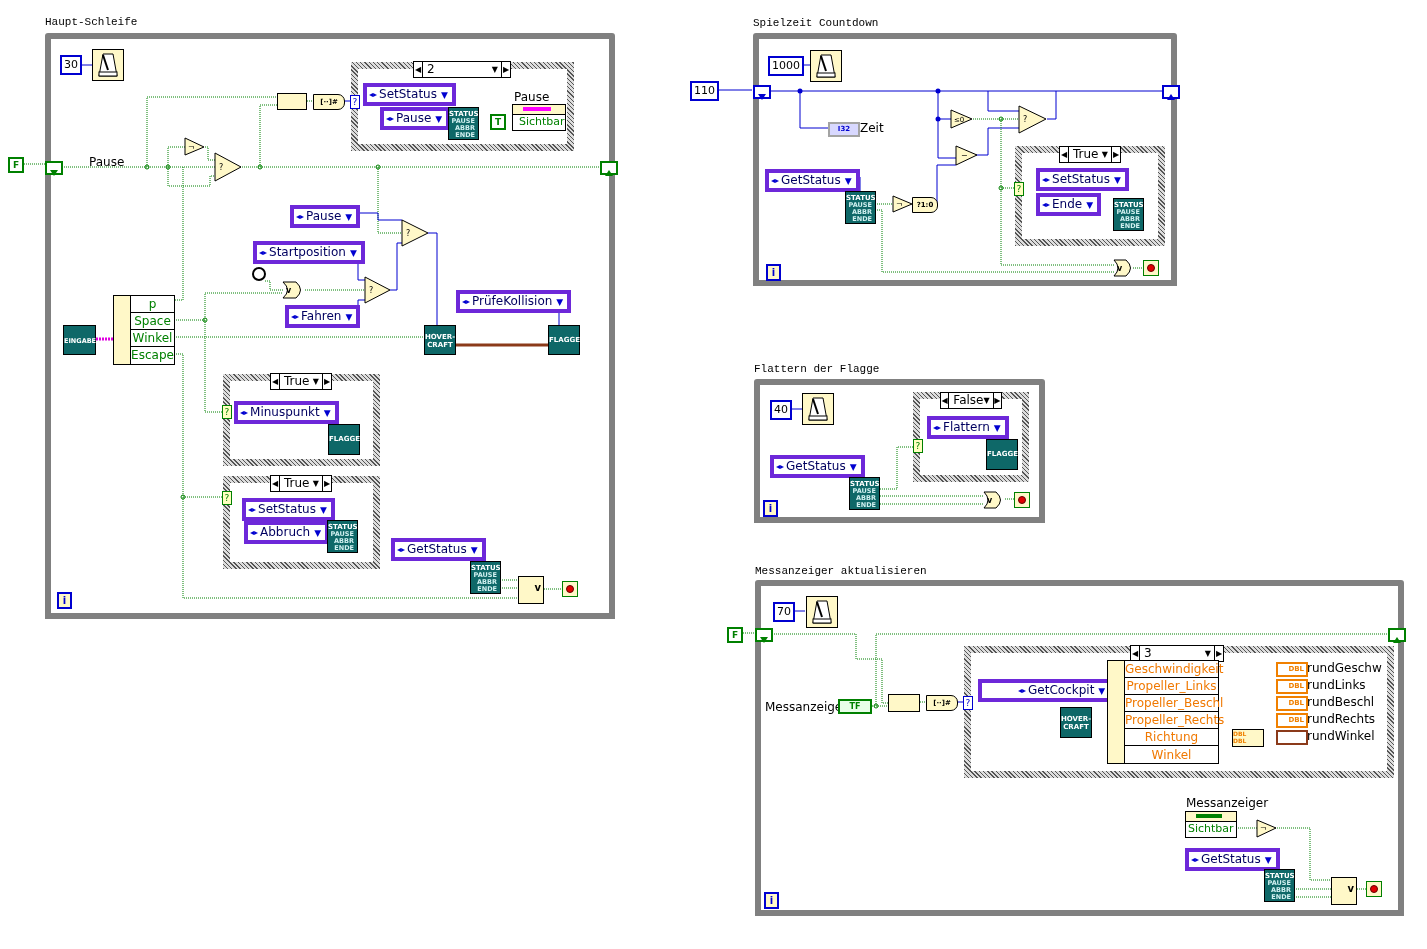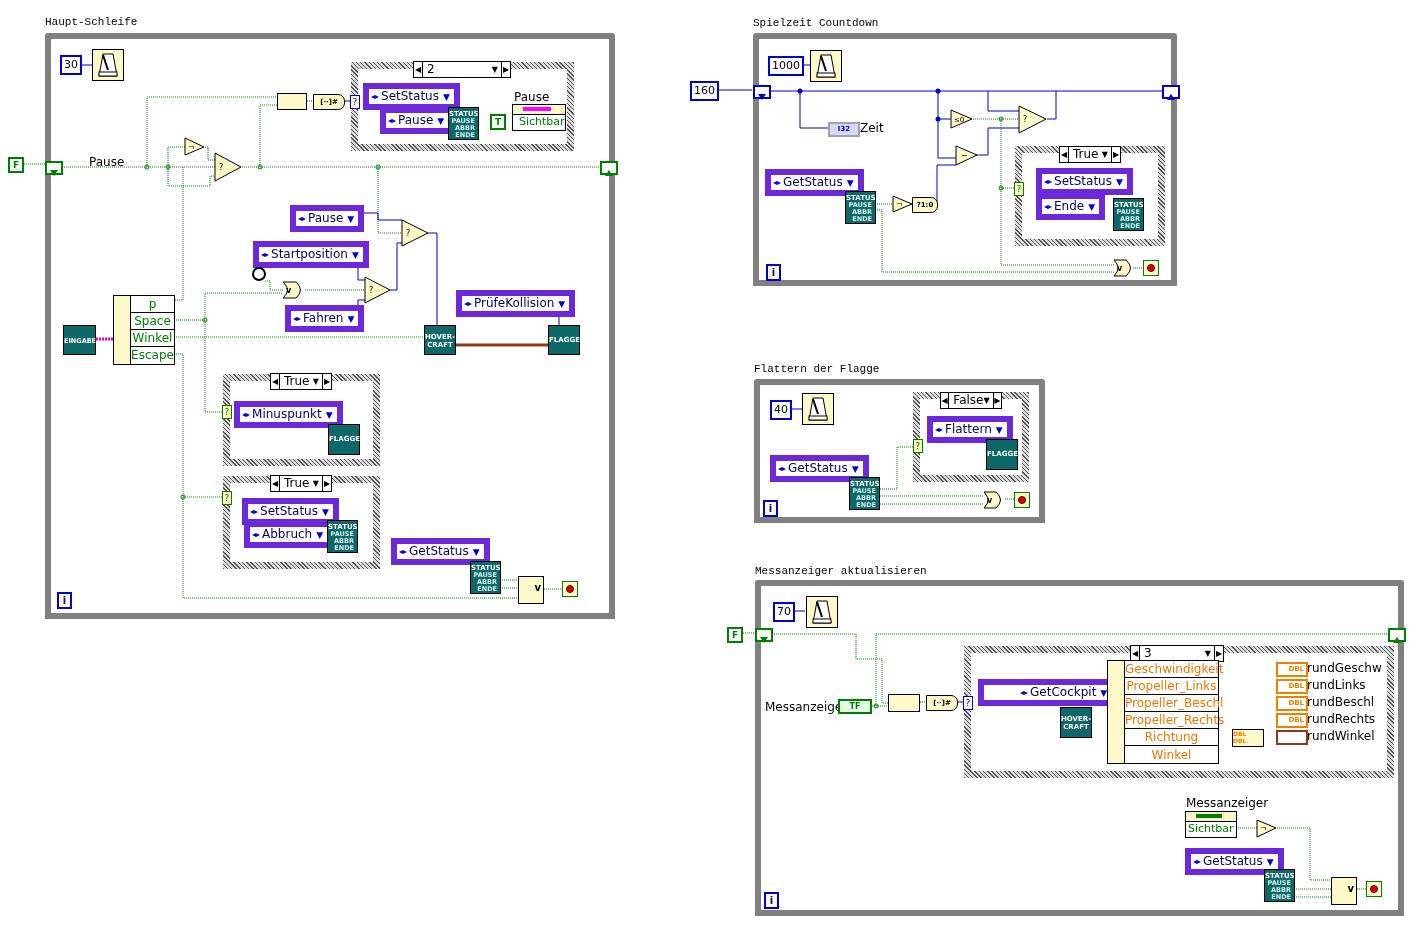--- a/index.html
+++ b/index.html
@@ -2,21 +2,21 @@
 <html><head>
 <meta charset="utf-8">
 <style>
   html,body{margin:0;padding:0;background:#ffffff;}
   body{width:1427px;height:949px;position:relative;overflow:hidden;font-family:"DejaVu Sans",sans-serif;}
   .abs{position:absolute;}
   .loop-label{position:absolute;font-size:11px;color:#000;font-family:Liberation Mono, monospace;}
   .loop{position:absolute;border:6px solid #808080;border-right-width:6px;box-sizing:border-box;border-radius:3px 3px 0 0;}
   .const{position:absolute;border:2px solid #0000d0;background:#fff;font-size:11px;color:#000;padding:0 2px;height:16px;line-height:16px;font-family:"DejaVu Sans",sans-serif;box-sizing:content-box;}
   .metro{position:absolute;width:30px;height:30px;border:1px solid #000;background:#fff8c8;}
-  .enum{position:absolute;border:6px solid #6d28d9;background:#fff;font-size:12px;color:#000060;height:15px;line-height:15px;padding:0 4px 0 2px;white-space:nowrap;}
+  .enum{position:absolute;border:4px solid #6d28d9;background:#fff;font-size:12px;color:#000060;height:15px;line-height:15px;padding:0 4px 0 2px;white-space:nowrap;}
   .enum .arr{color:#0000d0;font-size:8px;margin-right:2px;vertical-align:1px;}
   .enum .dd{color:#0000d0;font-size:9px;margin-left:4px;}
   .subvi{position:absolute;background:#0e6868;border:1px solid #000;color:#fff;font-size:7px;font-weight:bold;text-align:center;font-family:"DejaVu Sans",sans-serif;line-height:8px;box-sizing:border-box;}
   .status-vi{width:31px;height:33px;padding-top:2px;}
   .status-vi .r{text-align:right;padding-right:3px;color:#d0f0f0;font-weight:bold;font-size:6.5px;line-height:7px;}
   .case{position:absolute;border:7px solid #888;box-sizing:border-box;background:#fff;
         border-image: repeating-linear-gradient(45deg,#555 0 1px,#ddd 1px 3px) 7;}
   .selector{position:absolute;height:15px;border:1px solid #000;background:#fff;font-size:12px;line-height:15px;color:#000;box-sizing:content-box;display:flex;align-items:center;}
   .selector .l,.selector .r{width:8px;text-align:center;font-size:8px;border-right:1px solid #000;height:15px;line-height:15px;}
   .selector .r{border-right:none;border-left:1px solid #000;}
@@ -307,21 +307,21 @@
 <div class="loop-label" style="left:753px;top:17px;">Spielzeit Countdown</div>
 <div class="loop" style="left:753px;top:33px;width:424px;height:253px;"></div>
 <div class="const" style="left:768px;top:56px;">1000</div>
 <div class="metro" style="left:810px;top:50px;">
   <svg width="30" height="30">
       <polygon points="10,4 20,4 24,26 6,26" fill="#fff" stroke="#000"></polygon>
       <line x1="15" y1="20" x2="10" y2="5" stroke="#000" stroke-width="2"></line>
       <rect x="6" y="22" width="18" height="4" fill="#fff" stroke="#000"></rect>
     </svg>
 </div>
-<div class="const" style="left:690px;top:81px;">160</div>
+<div class="const" style="left:690px;top:81px;">110</div>
 <div class="shift blue" style="left:753px;top:85px;"><svg width="14" height="10">
       <polygon points="3,2 11,2 7,8" fill="#0000d0"></polygon>
     </svg></div>
 <div class="shift blue" style="left:1162px;top:85px;"><svg width="14" height="10">
       <polygon points="3,8 11,8 7,2" fill="#0000d0"></polygon>
     </svg></div>
 <div class="i32" style="left:828px;top:122px;">I32</div>
 <div class="ind" style="left:860px;top:121px;">Zeit</div>
 <div class="idx" style="left:912px;top:197px;width:24px;">?1:0</div>
 <div class="enum" style="left:765px;top:169px;"><span class="arr">◂▸</span><span>GetStatus</span><span class="dd">▼</span></div>

